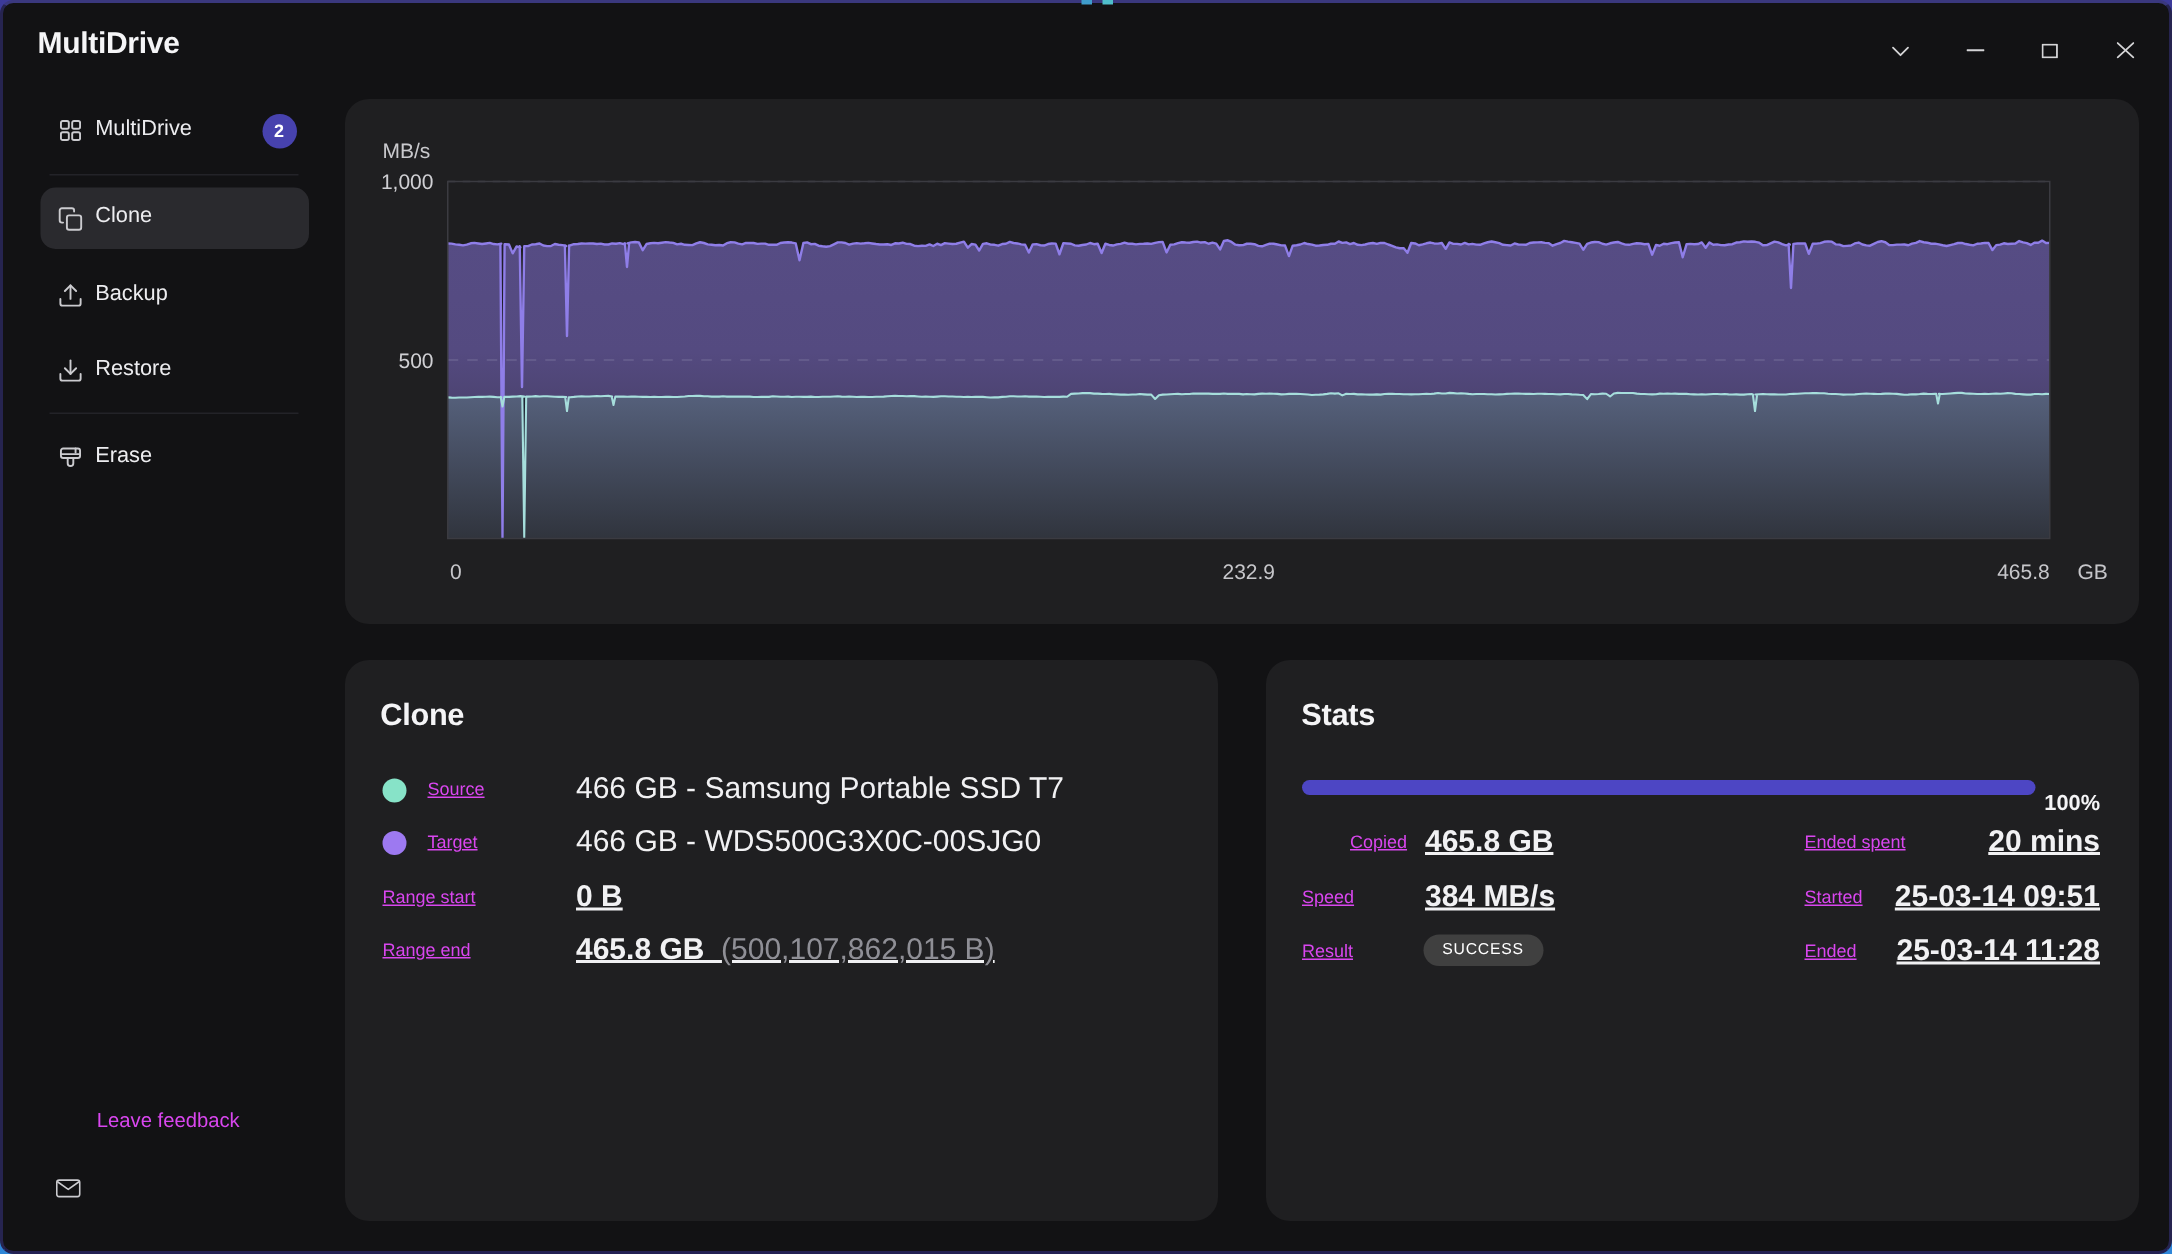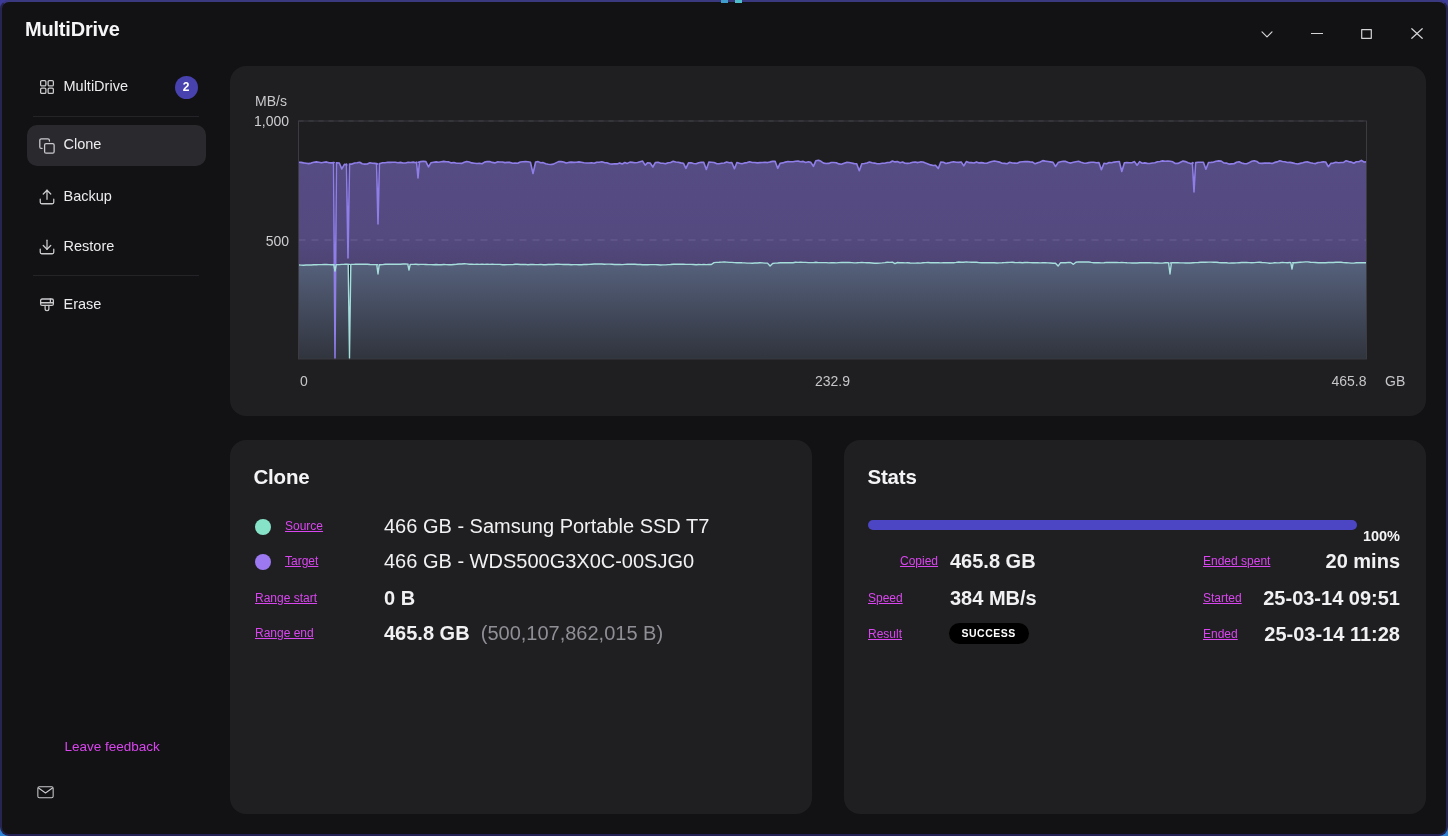--- a/index.html
+++ b/index.html
@@ -10,26 +10,26 @@
 .ttl{position:absolute;left:23px;top:18px;font-size:20px;font-weight:700;color:#f5f5f7;letter-spacing:-.2px;line-height:19px;}
 .navtext{position:absolute;left:61.5px;font-size:14.5px;color:#ececef;letter-spacing:0px;line-height:20px;}
 .navicon{position:absolute;left:36px;}
 .divider{position:absolute;left:31px;width:166px;height:1px;background:#232328;}
 .sel{position:absolute;left:25px;top:123px;width:179px;height:41px;border-radius:10px;background:#2a2a2e;}
 .badge{position:absolute;left:172.5px;top:73.5px;width:23px;height:23px;border-radius:11.5px;background:#4742ae;color:#fff;font-size:12px;font-weight:600;text-align:center;line-height:23px;}
 .panel{position:absolute;background:#1f1f21;border-radius:16px;}
 .cardtitle{position:absolute;left:23.5px;top:27px;font-size:20.5px;font-weight:700;color:#f4f4f6;letter-spacing:-.2px;line-height:19px;}
 .lbl{position:absolute;font-size:12px;color:#d946ef;line-height:20px;text-decoration:underline;}
 .val{position:absolute;font-size:20px;color:#f1f1f3;line-height:20px;font-weight:500;}
-.valb{font-weight:600;}
+.valb{font-weight:600;text-decoration:underline;}
 .gray{color:#8f8f96;font-weight:400;}
 .dot{position:absolute;width:16px;height:16px;border-radius:8px;}
 .pbar{position:absolute;left:24px;top:79.5px;width:489px;height:10.5px;border-radius:5.5px;background:#4d46c4;}
 .pct{position:absolute;right:26px;top:76px;font-size:14.5px;font-weight:600;color:#f4f4f6;margin-top:12px;}
-.succ{position:absolute;left:104.5px;top:182.5px;height:21px;border-radius:11px;background:#000000;color:#fff;font-size:10.5px;font-weight:700;letter-spacing:.5px;line-height:21px;padding:0 13px;}
+.succ{position:absolute;left:104.5px;top:182.5px;height:21px;border-radius:11px;background:#404040;color:#fff;font-size:10.5px;font-weight:400;letter-spacing:.5px;line-height:21px;padding:0 13px;}
 svg.ic{stroke:#cbcbcf;stroke-width:1.7;fill:none;stroke-linecap:round;stroke-linejoin:round;}
 svg.wc{stroke:#d4d4d6;stroke-width:1.2;fill:none;stroke-linecap:round;stroke-linejoin:round;}
 </style>
 </head>
 <body>
 <div class="win">
 
   <div class="ttl">MultiDrive</div>
 
   <svg class="wc abs" style="left:1259px;top:28px;" width="12" height="9" viewBox="0 0 12 9">

